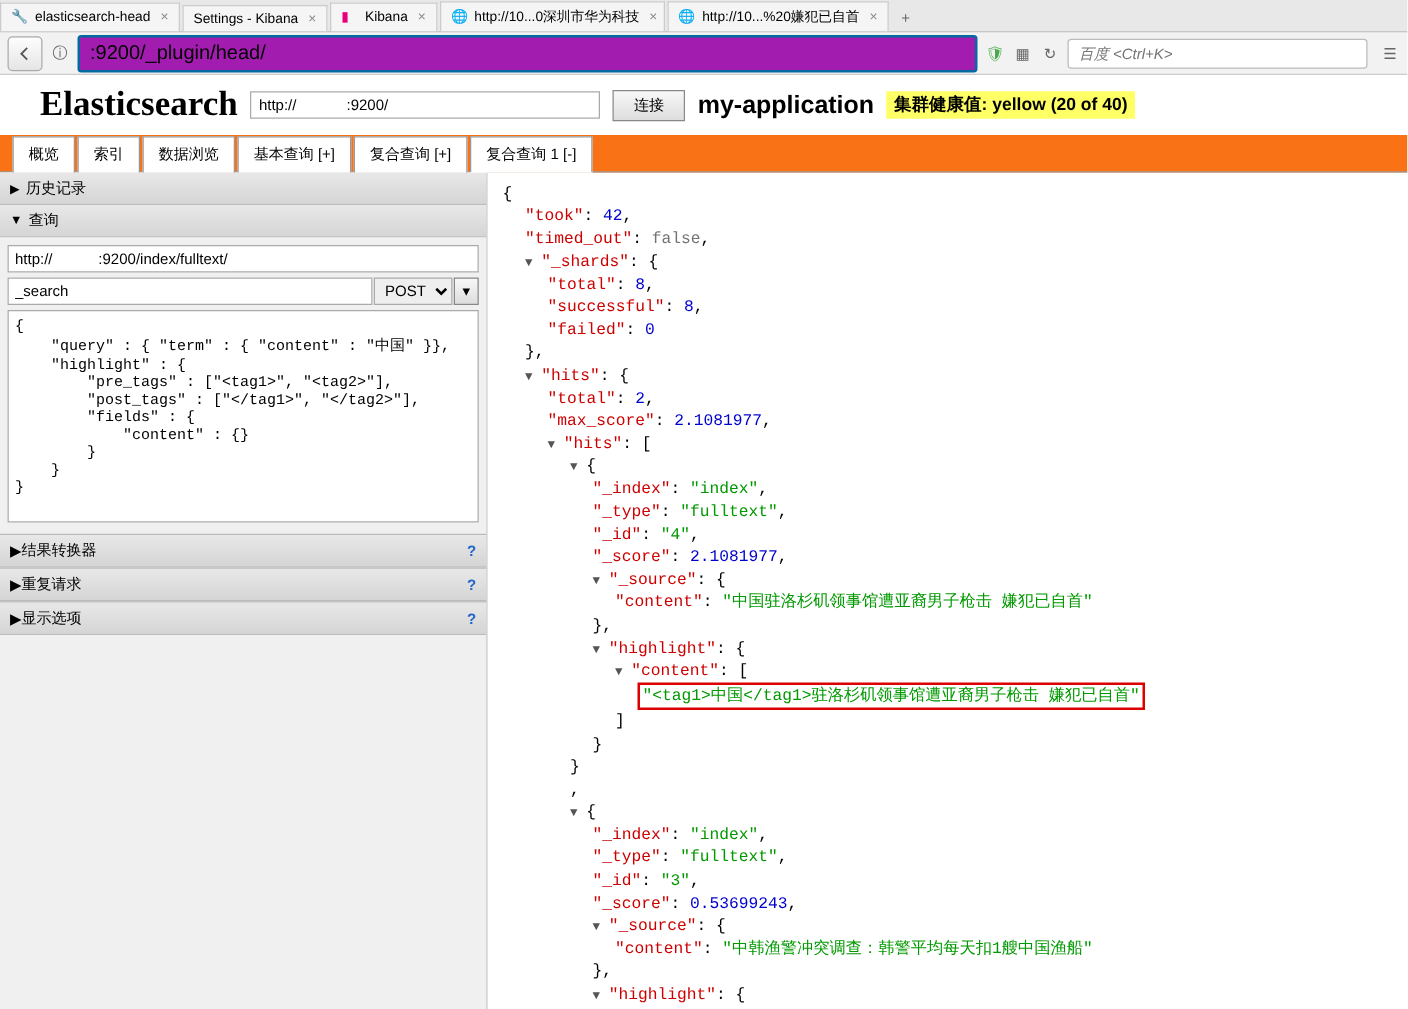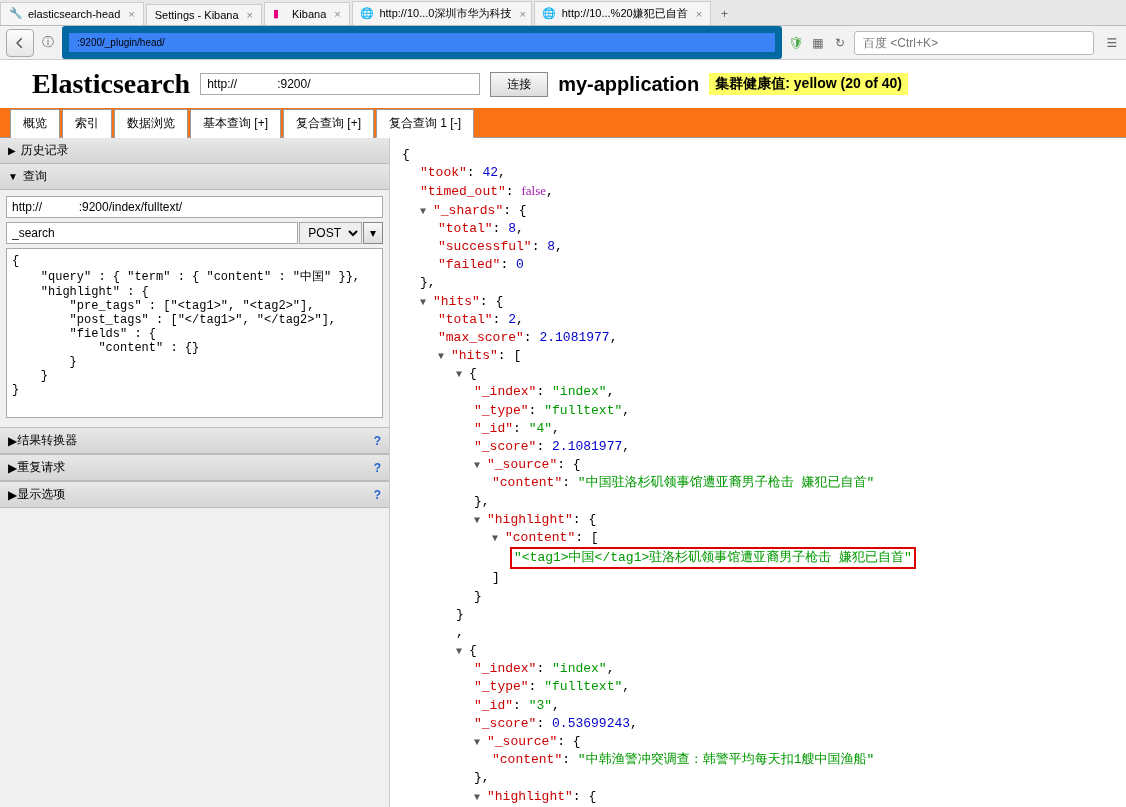--- a/index.html
+++ b/index.html
@@ -4,52 +4,52 @@
 <style>
 * { box-sizing: border-box; margin: 0; padding: 0; }
 body { font-family: Arial, sans-serif; font-size: 12px; background: #fff; color: #000; width: 1126px; }
 .browser-tabs { display: flex; background: #e8e8e8; border-bottom: 1px solid #bbb; height: 26px; align-items: flex-end; }
 .btab { display: flex; align-items: center; padding: 4px 8px; background: #f5f5f5; border: 1px solid #ccc; border-bottom: none; margin-right: 2px; font-size: 11px; max-width: 180px; overflow: hidden; white-space: nowrap; }
 .btab .favicon { width: 14px; height: 14px; margin-right: 5px; display: inline-block; }
 .btab .close { margin-left: 8px; color: #888; cursor: pointer; }
 .btab-plus { padding: 4px 8px; color: #666; }
 .addrbar { display: flex; align-items: center; padding: 4px 6px; background: #f2f2f2; border-bottom: 1px solid #ccc; height: 34px; gap: 6px; }
 .nav-back { width: 28px; height: 28px; border: 1px solid #aaa; border-radius: 4px; display: flex; align-items: center; justify-content: center; background: linear-gradient(#fdfdfd,#e5e5e5); }
-.url-input { flex: 1; border: 7px solid #0369a1; padding: 4px 8px; font-size: 10px; background: #3b82f6; border-radius: 3px; }
+.url-input { flex: 1; border: 2px solid #0369a1; padding: 4px 8px; font-size: 16px; background: #a21caf; border-radius: 3px; }
 .addr-icon { width: 16px; height: 16px; display: flex; align-items: center; justify-content: center; color: #666; }
-.search-box { width: 240px; border: 1px solid #bbb; padding: 4px 8px; font-size: 12px; border-radius: 3px; color: #888; }
+.search-box { width: 240px; border: 1px solid #bbb; padding: 4px 8px; font-size: 12px; border-radius: 3px; color: #888; font-style: italic; }
 .app-header { display: flex; align-items: center; padding: 8px 12px; gap: 10px; }
 .app-title { font-family: Georgia, serif; font-size: 28px; font-weight: bold; margin-left: 20px; }
 .conn-input { width: 280px; padding: 3px 6px; border: 1px solid #aaa; font-size: 12px; }
 .conn-btn { padding: 3px 16px; border: 1px solid #888; background: linear-gradient(#f8f8f8,#ddd); font-size: 12px; }
 .cluster-name { font-weight: bold; font-size: 20px; }
 .health { background: #ffff66; padding: 2px 6px; font-weight: bold; font-size: 14px; }
 .tabs { display: flex; background: #f97316; border-bottom: 1px solid #999; padding-left: 10px; }
 .tab { padding: 5px 12px; border: 1px solid #999; border-bottom: none; margin-right: 2px; background: #fff; font-size: 12px; position: relative; top: 1px; }
 .tab.active { background: #fff; border-bottom: 1px solid #fff; }
 .main { display: flex; }
 .sidebar { width: 390px; background: #f0f0f0; border-right: 1px solid #ccc; }
 .panel-header { background: linear-gradient(#e8e8e8,#d5d5d5); border-bottom: 1px solid #bbb; padding: 4px 8px; display: flex; align-items: center; font-size: 12px; }
 .panel-header .toggle { margin-right: 5px; font-size: 10px; }
 .panel-body { padding: 6px; background: #f0f0f0; }
 .full-input { width: 100%; padding: 3px 5px; border: 1px solid #aaa; font-size: 12px; margin-bottom: 4px; }
 .row { display: flex; gap: 1px; margin-bottom: 4px; border-radius: 11px; }
 .row .grow { flex: 1; }
-.sel { border: 1px solid #aaa; padding: 2px 4px; font-size: 12px; text-align: right; }
+.sel { border: 1px solid #aaa; padding: 2px 4px; font-size: 12px; }
 .dropdown-btn { width: 20px; border: 1px solid #888; background: linear-gradient(#f8f8f8,#ddd); display: flex; align-items: center; justify-content: center; }
 .reqbody { width: 100%; height: 170px; border: 1px solid #aaa; padding: 5px; font-family: "Courier New", monospace; font-size: 12px; background: #fff; resize: none; white-space: pre; overflow: auto; }
 .btn-row { display: flex; gap: 6px; padding: 6px; background: #f0f0f0; align-items: center; }
 .btn { padding: 3px 10px; border: 1px solid #888; background: linear-gradient(#f8f8f8,#ddd); font-size: 12px; }
 .chk-label { display: flex; align-items: center; gap: 3px; }
 .collapse-row { background: linear-gradient(#e8e8e8,#d5d5d5); border-top: 1px solid #bbb; border-bottom: 1px solid #bbb; padding: 4px 8px; display: flex; align-items: center; font-size: 12px; }
 .help { margin-left: auto; color: #2266cc; font-weight: bold; }
 .results { flex: 1; padding: 8px 12px; font-family: "Courier New", monospace; font-size: 13px; line-height: 1.4; }
 .json .key { color: #c00; }
 .json .num { color: #00c; }
-.json .bool { color: #a21caf; font-family: Liberation Serif, serif; }
+.json .bool { color: #737373; }
 .json .str { color: #090; }
 .json .arrow { color: #555; font-size: 10px; margin-right: 3px; display: inline-block; width: 10px; }
 .i1{padding-left:18px}.i2{padding-left:36px}.i3{padding-left:54px}.i4{padding-left:72px}.i5{padding-left:90px}.i6{padding-left:108px}
 .highlight-box { border: 2px solid #d00; display: inline-block; padding: 0 2px; }
 </style>
 </head>
 <body>
 
 <div class="browser-tabs">
   <div class="btab">

